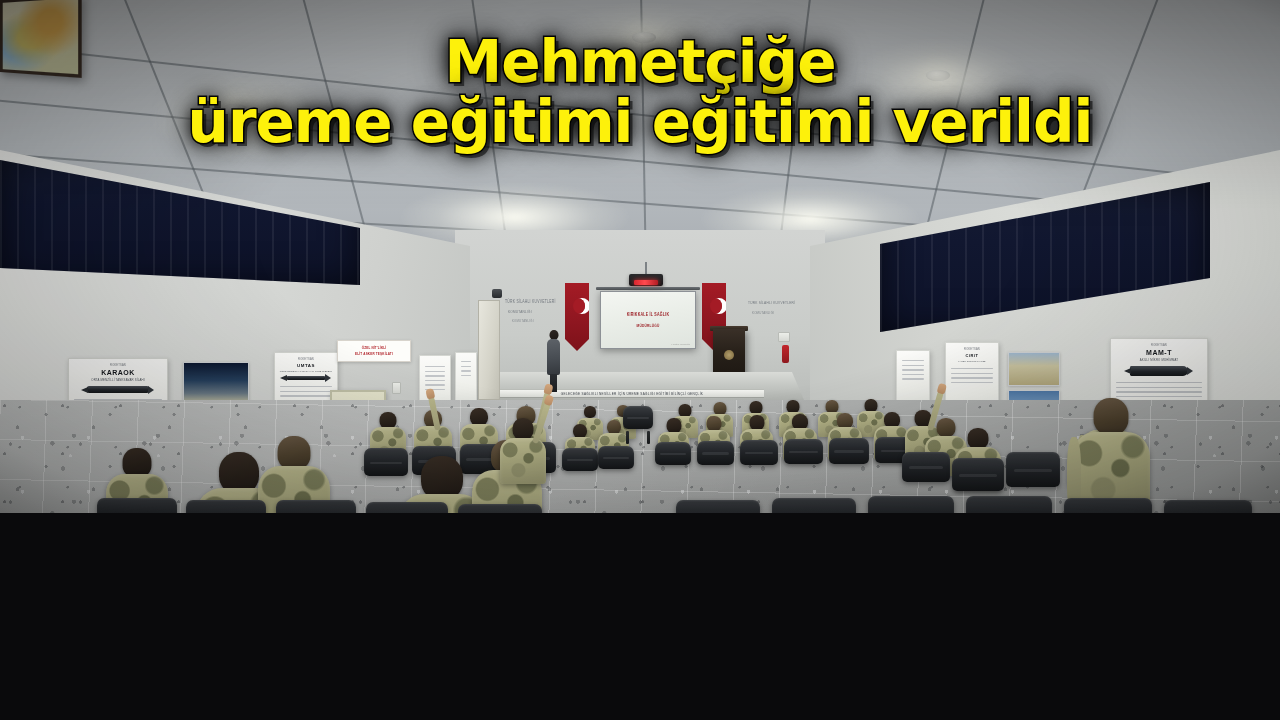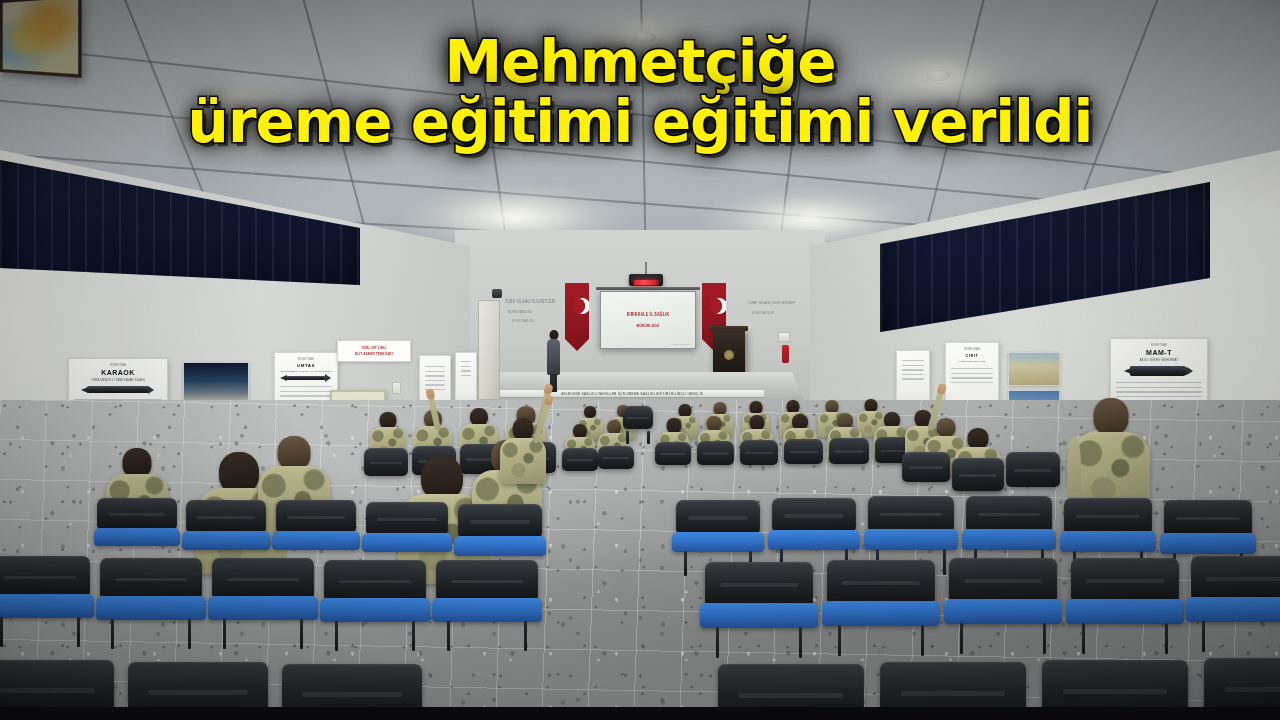--- a/index.html
+++ b/index.html
@@ -3,21 +3,21 @@
 <meta charset="utf-8">
 <title>Mehmetçiğe üreme sağlığı eğitimi verildi</title>
 <style>
   * { margin:0; padding:0; box-sizing:border-box; }
   html,body{
     width:1280px; height:720px; overflow:hidden;
     background:#0a0a0c;
     font-family:"Liberation Sans","DejaVu Sans",sans-serif;
   }
   #stage{
-    position:relative; width:1280px; height:707px; overflow:hidden;
+    position:relative; width:1280px; height:513px; overflow:hidden;
     background:#3a3d42;
   }
 
   
   .layer{ position:absolute; }
 
   
   .ceiling{
     left:0; top:0; width:1280px; height:262px;
     background:

